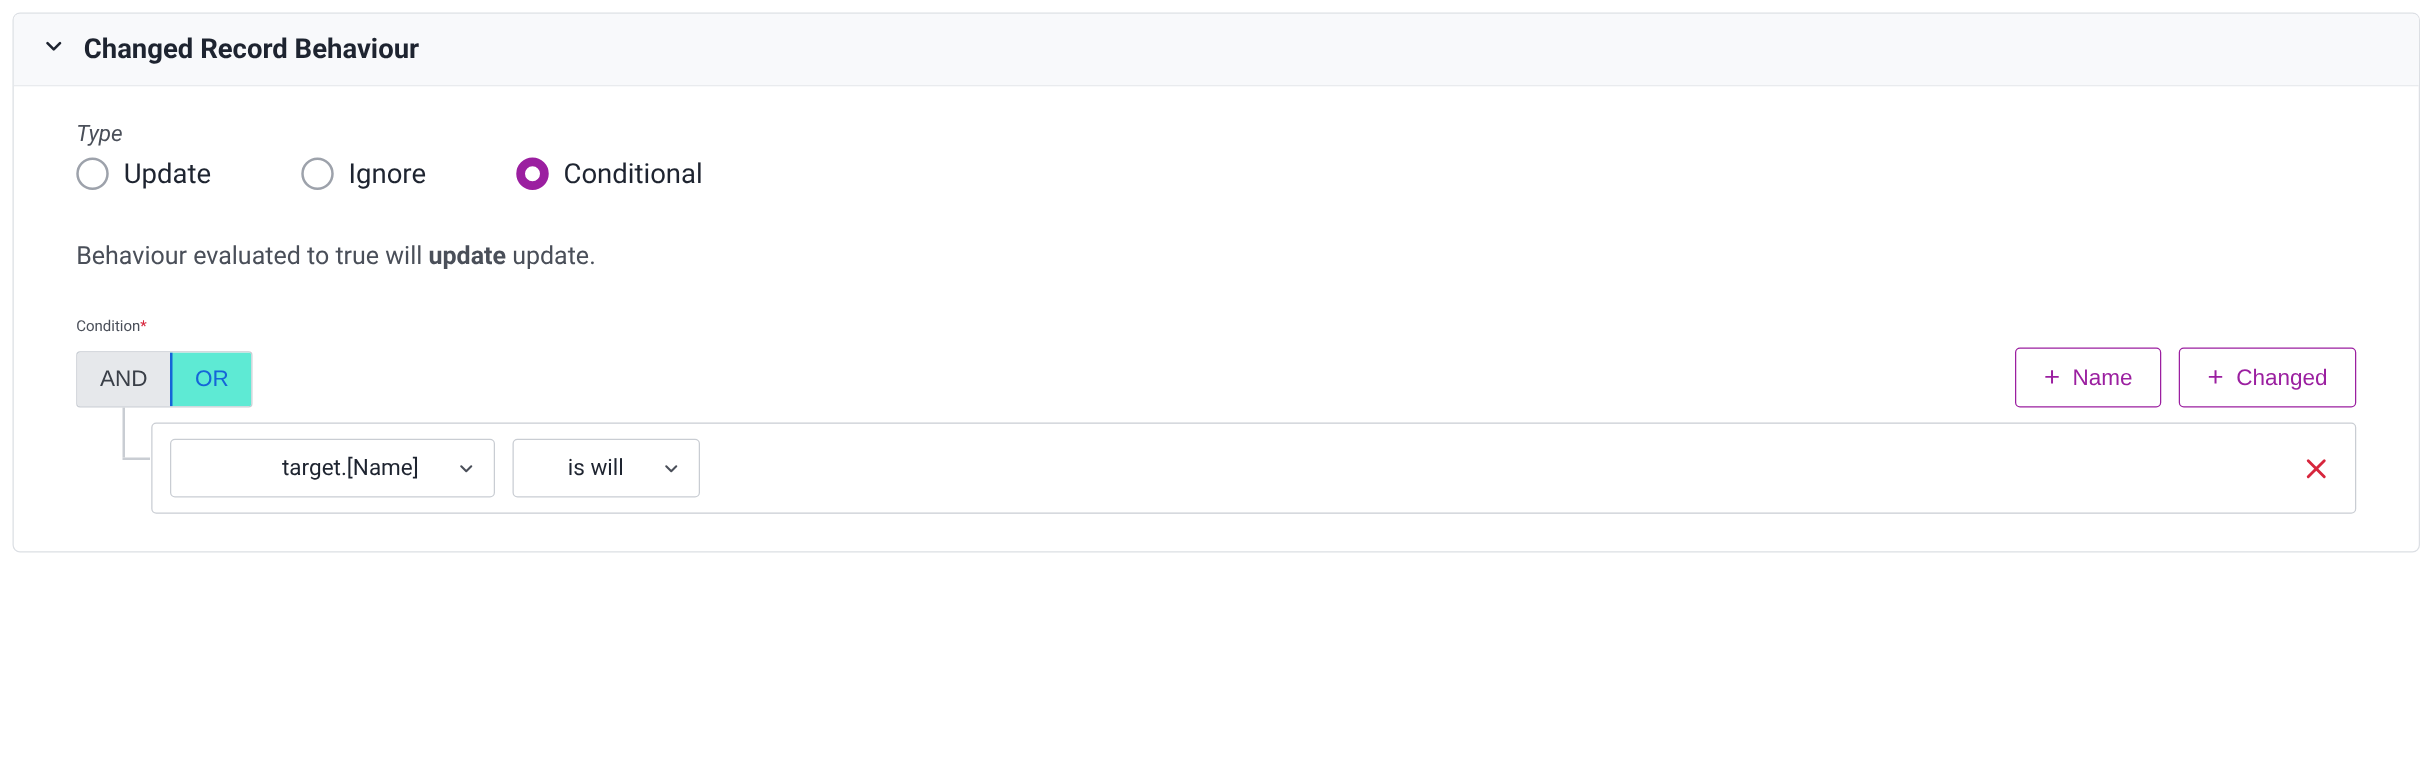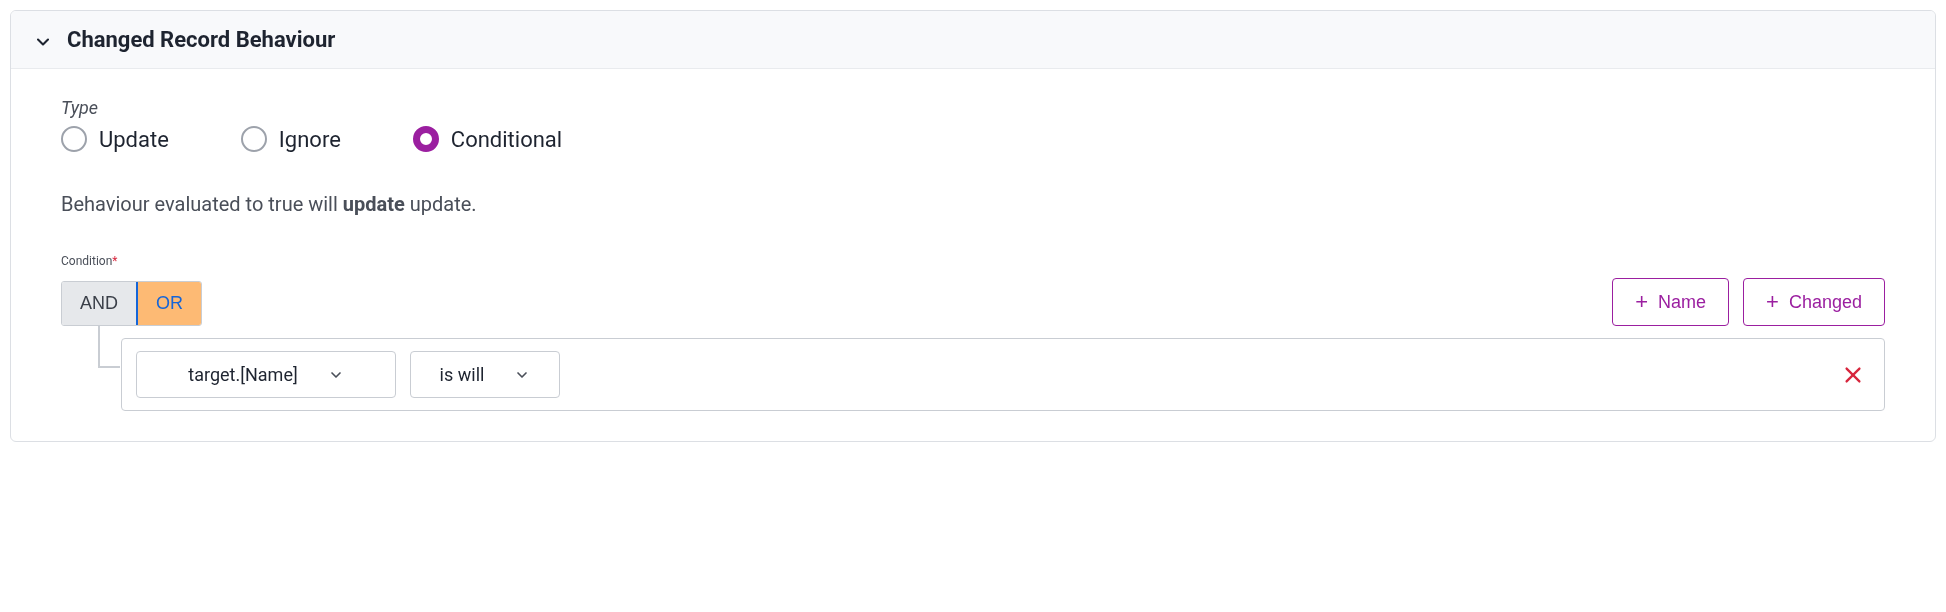--- a/index.html
+++ b/index.html
@@ -14,21 +14,21 @@
     }
     .panel {
       border: 1px solid #dcdfe4;
       border-radius: 6px;
       overflow: hidden;
     }
     .panel-header {
       background: #f8f9fb;
       padding: 16px 22px;
       display: flex;
-      align-items: flex-end;
+      align-items: flex-start;
       gap: 14px;
       border-bottom: 1px solid #e9ebee;
     }
     .panel-header .chevron {
       width: 20px;
       height: 20px;
       flex-shrink: 0;
     }
     .panel-title {
       font-size: 22px;
@@ -95,21 +95,21 @@
       margin-bottom: 0;
     }
     .logic-toggle {
       display: flex;
       border: 1px solid #c9cdd3;
       border-radius: 3px;
       overflow: hidden;
     }
     .logic-toggle button {
       border: none;
-      background: #fdba74;
+      background: #5eead4;
       padding: 11px 18px;
       font-size: 18px;
       font-weight: 500;
       cursor: pointer;
       color: #1e2430;
     }
     .logic-toggle button.active {
       background: #e6e8eb;
       color: #3a3f48;
     }
@@ -175,21 +175,21 @@
       align-items: center;
       gap: 14px;
       margin-top: 12px;
     }
     .dropdown {
       border: 1px solid #c9cdd3;
       border-radius: 4px;
       padding: 12px 14px;
       display: flex;
       align-items: center;
-      justify-content: center;
+      justify-content: flex-end;
       gap: 30px;
       font-size: 18px;
       color: #1e2430;
       cursor: pointer;
       background: #fff;
       min-width: 150px;
     }
     .dropdown.field {
       min-width: 260px;
     }

